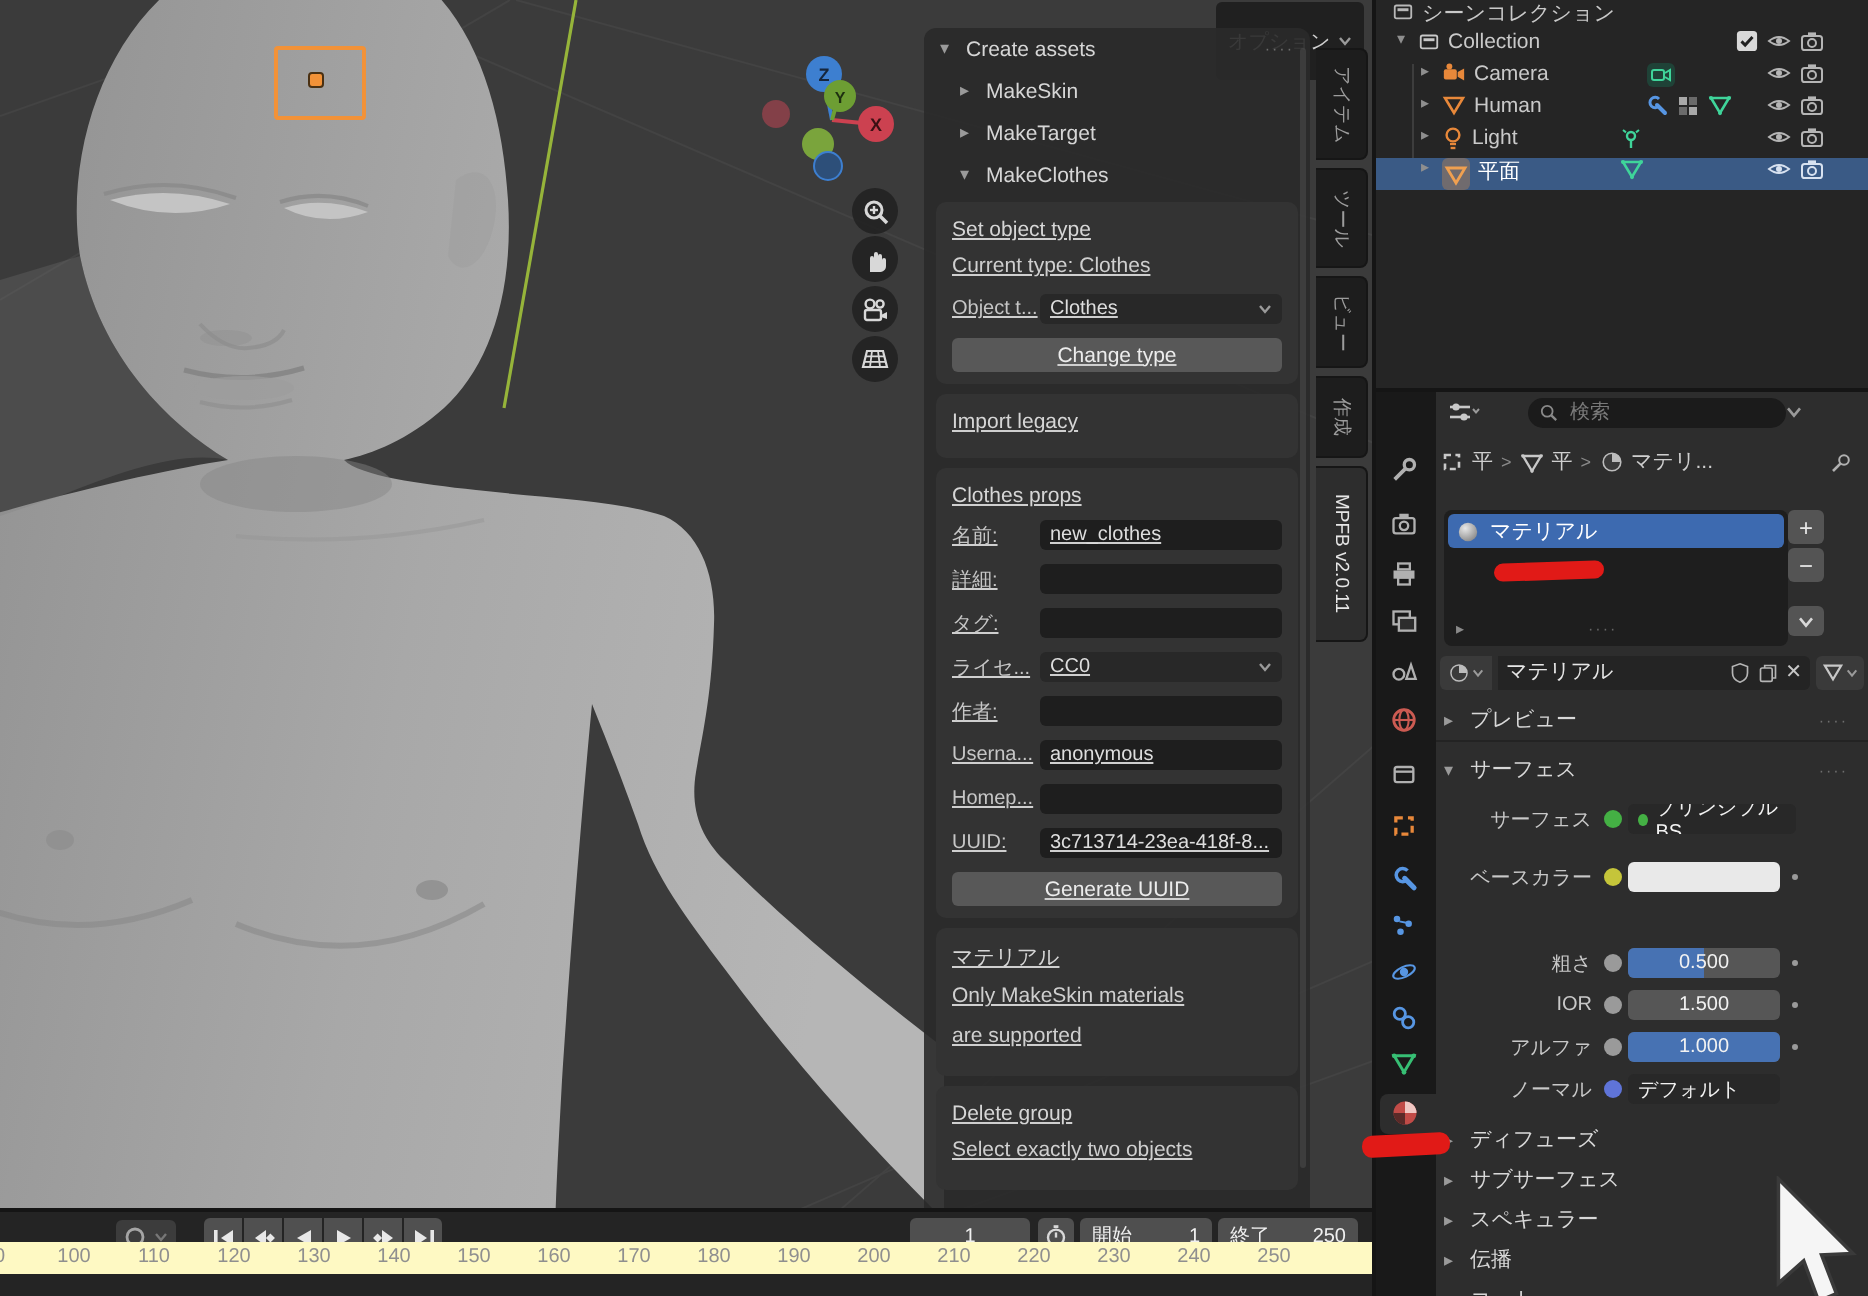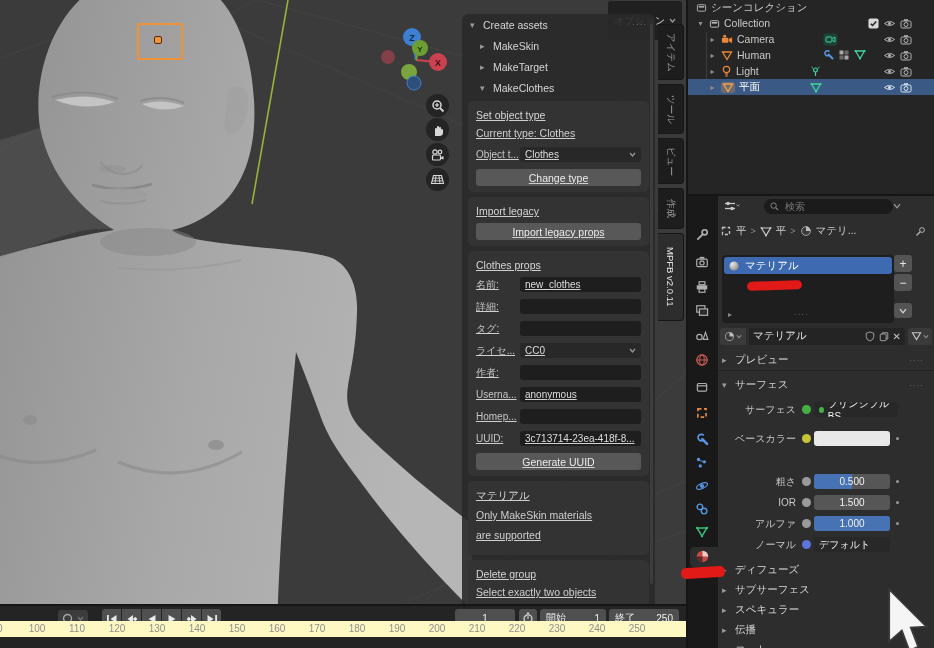--- a/index.html
+++ b/index.html
@@ -42,21 +42,21 @@
 
   
   .vtabs{left:658px;top:24px;width:26px;display:flex;flex-direction:column;gap:4px;}
   .vtab{writing-mode:vertical-rl;text-orientation:sideways;background:#1d1d1d;color:#9c9c9c;
         border-radius:0 4px 4px 0;font-size:9.5px;display:flex;align-items:center;justify-content:center;
         padding:6px 0;border:1px solid #161616;border-left:none;}
   .vtab.active{background:#2d2d2d;color:#e6e6e6;}
 
   
   .outliner{left:688px;top:0;width:246px;height:195px;background:#252525;font-size:10.5px;}
-  .o-row{height:16px;display:flex;align-items:center;gap:4px;padding-left:8px;position:relative;color:#c9c9c9;}
+  .o-row{height:16px;display:flex;gap:4px;padding-left:8px;position:relative;color:#c9c9c9;}
   .o-row .car{color:#8f8f8f;font-size:8px;width:9px;text-align:center;}
   .o-row .rt{position:absolute;display:flex;gap:4px;right:22px;}
   .o-row.selected{background:#3a5a85;color:#fff;}
   .o-guide{position:absolute;left:18px;top:32px;width:1px;height:62px;background:#3d3d3d;}
 
   
   .props{left:688px;top:195px;width:246px;height:453px;background:#2d2d2d;font-size:10.5px;}
   .tabstrip{position:absolute;left:0;top:0;width:30px;height:453px;background:#191919;}
   .ptab{position:absolute;left:7px;width:16px;height:16px;}
   .ptab-active-bg{position:absolute;left:2px;top:352px;width:28px;height:20px;background:#2d2d2d;border-radius:4px 0 0 4px;}
@@ -251,21 +251,20 @@
           <svg class="chev" width="7" height="5" viewBox="0 0 7 5">
             <path d="M1 1 L3.5 4 L6 1" stroke="#9a9a9a" stroke-width="1.2" fill="none"></path>
             </svg>
         </div>
       </div>
       <div class="pbtn">Change type</div>
     </div>
 
     <div class="pbox">
       <div class="title">Import legacy</div>
-      <div class="pbtn">Import legacy props</div>
     </div>
 
     <div class="pbox">
       <div class="title">Clothes props</div>
       <div class="frow">
           <span class="lab">名前:</span>
         <div class="tfield">
             <span>new_clothes</span>
           </div>
         </div>

